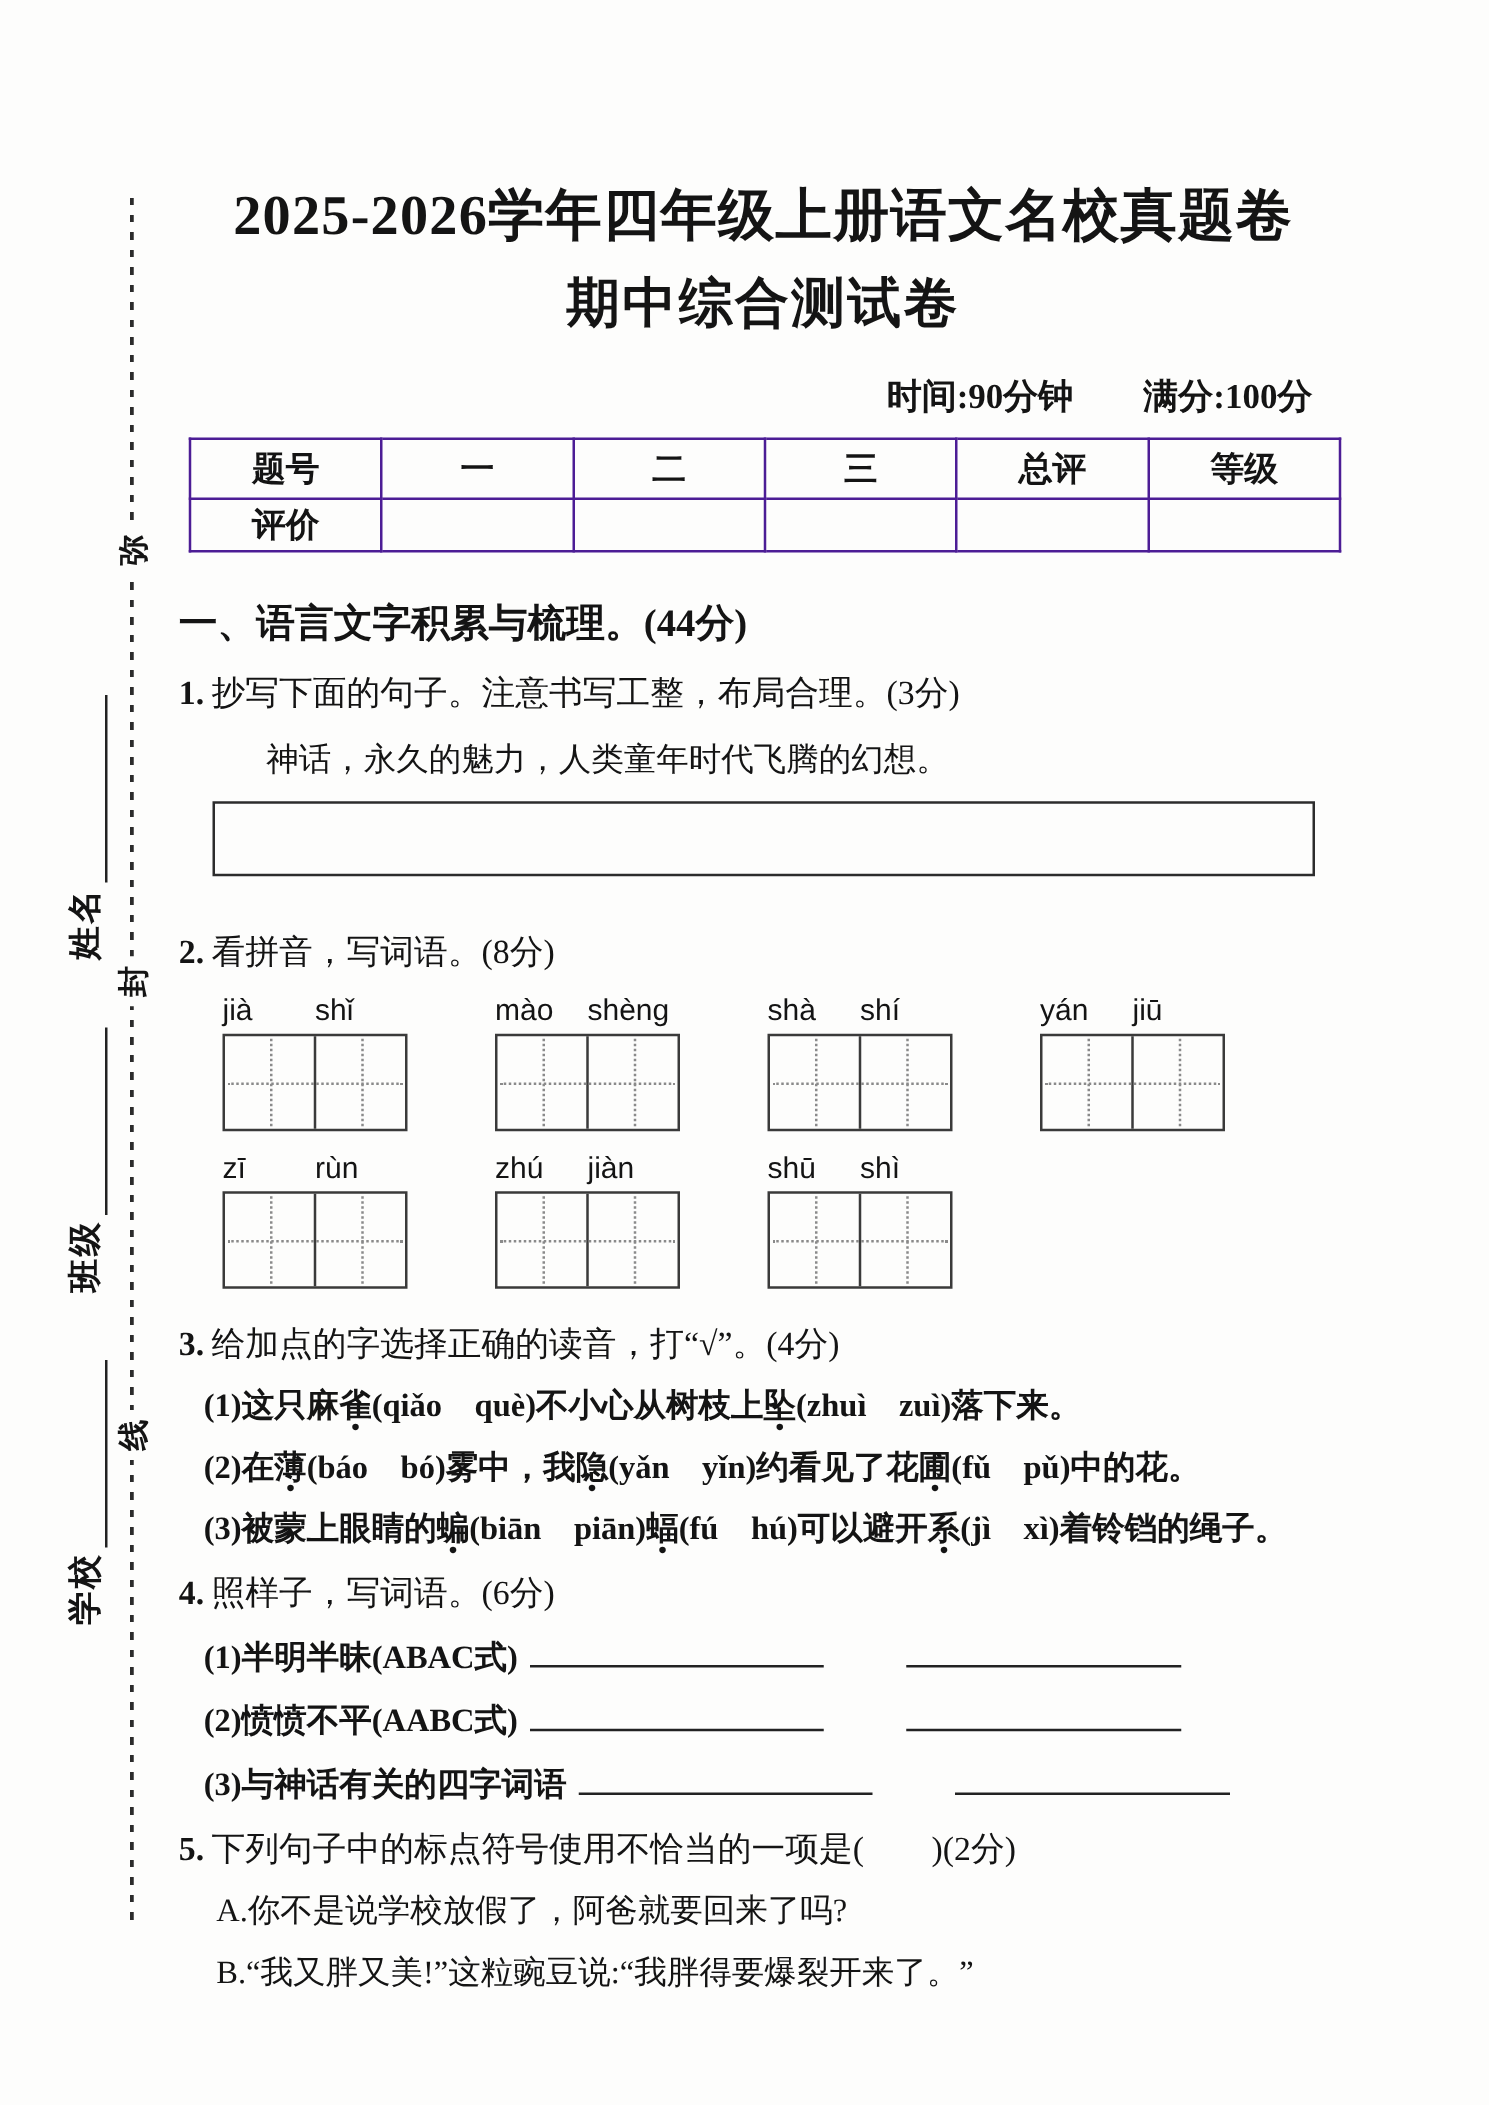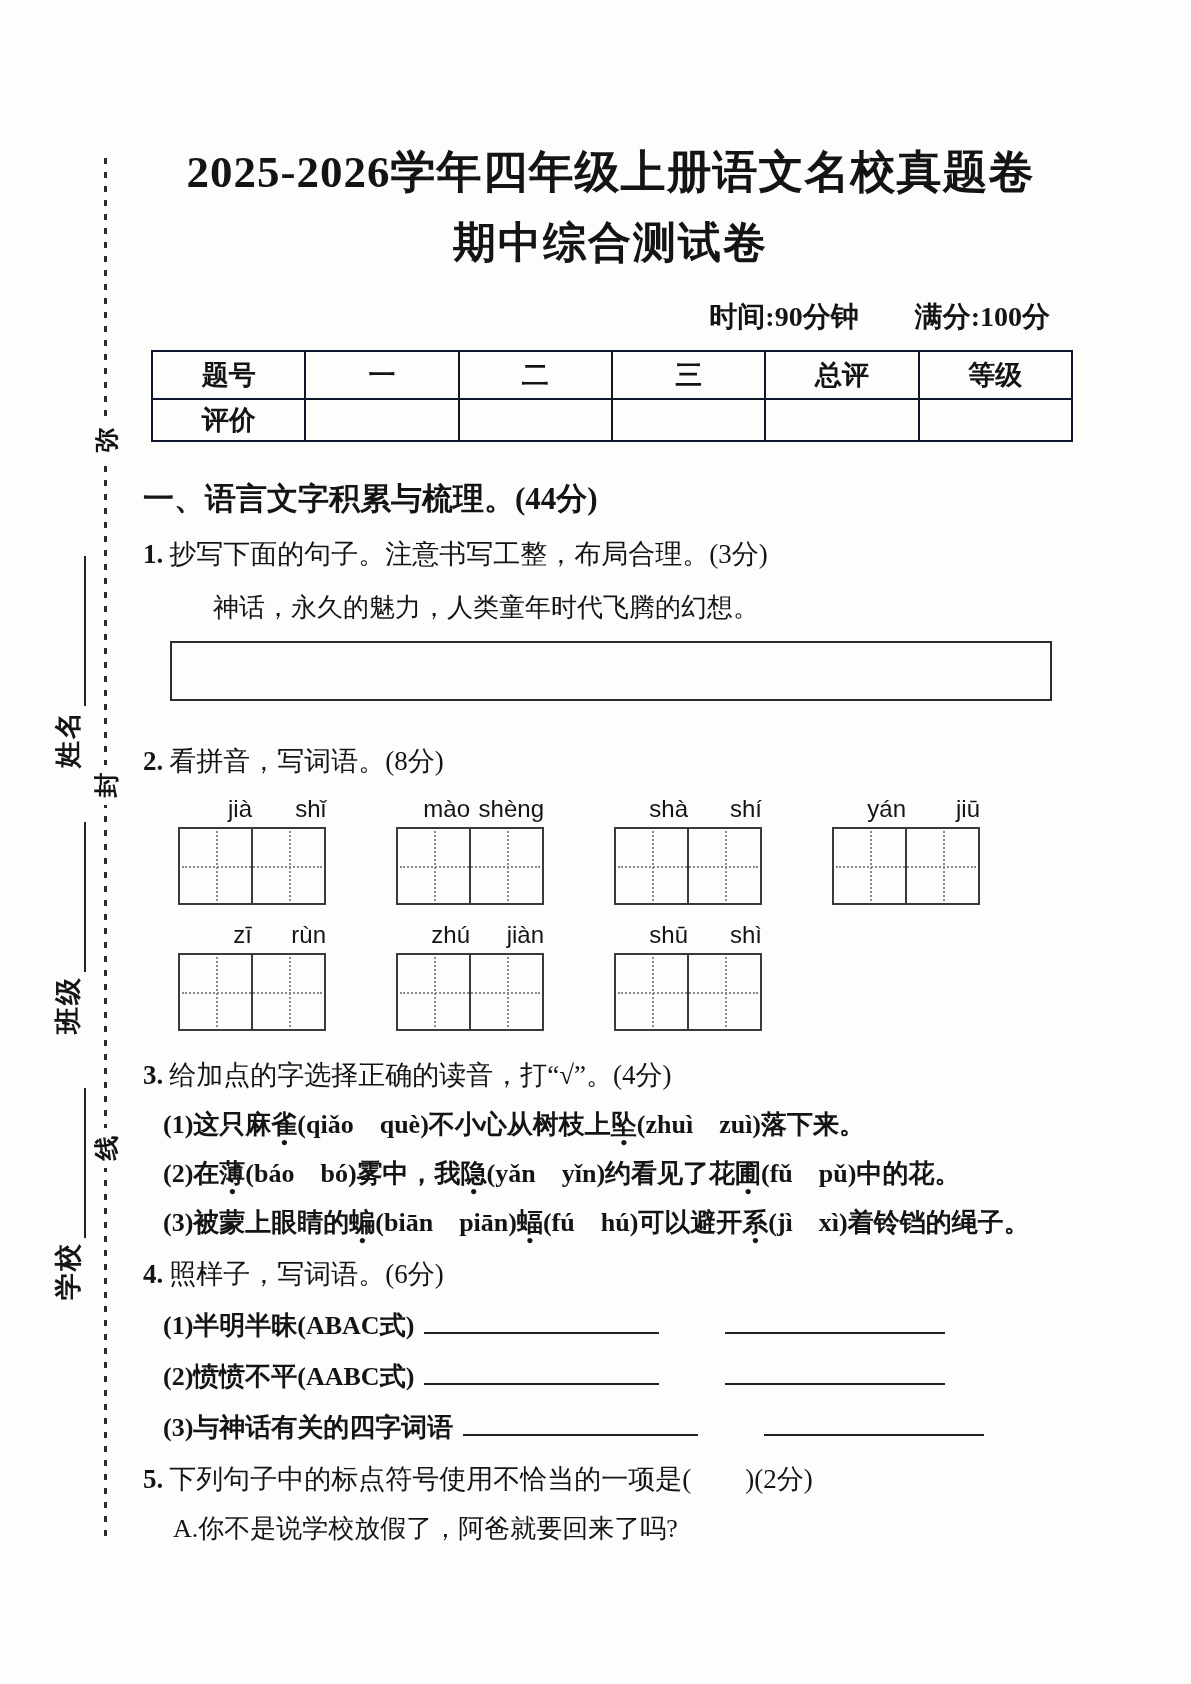--- a/index.html
+++ b/index.html
@@ -31,34 +31,34 @@
   .field{display:flex;align-items:flex-end;}
   .blank-line{display:inline-block;width:150px;border-bottom:2px solid #222;height:1em;margin-left:4px;}
   
   .content{position:absolute;left:143px;top:0;width:935px;}
   .title1{margin:142px 0 0 0;text-align:center;font-size:45px;font-weight:bold;letter-spacing:1px;}
   .title2{margin:12px 0 0 0;text-align:center;font-size:43px;font-weight:bold;letter-spacing:2px;}
   .meta{margin-top:26px;text-align:right;padding-right:28px;font-size:28px;font-weight:bold;font-family:Liberation Serif, serif;}
   .meta .sp{display:inline-block;width:56px;}
   
   table.score{border-collapse:collapse;margin-top:14px;margin-left:8px;width:922px;table-layout:fixed;}
-  table.score th,table.score td{border:2px solid #0f172a;font-size:27px;font-weight:bold;text-align:center;padding:0;}
+  table.score th,table.score td{border:2px solid #4c1d95;font-size:27px;font-weight:bold;text-align:center;padding:0;}
   table.score tr.r1 th{height:46px;}
   table.score tr.r2 th,table.score tr.r2 td{height:40px;}
   
   .sec-heading{margin-top:36px;font-size:31px;font-weight:bold;}
   .q{margin-top:16px;font-size:27px;}
   .qno{font-weight:bold;margin-right:6px;}
   .quote{margin-top:18px;padding-left:70px;font-size:26px;}
   .write-box{margin-top:16px;margin-left:27px;width:878px;height:56px;border:2px solid #2c2c2c;}
   
   .grid-row{display:flex;margin-left:35px;margin-top:16px;gap:70px;}
   .pgroup{width:148px;}
   .pylabels{display:flex;font-family:"Liberation Sans", sans-serif;font-size:24px;margin-bottom:4px;}
-  .pylabels span{flex:1;text-align:right;}
+  .pylabels span{flex:1;text-align:left;}
   .pgrid{position:relative;width:144px;height:74px;border:2px solid #3a3a3a;display:flex;}
   .pcell{flex:1;position:relative;}
   .pcell.first{border-right:2px solid #3a3a3a;}
   .pcell::before{content:"";position:absolute;left:50%;top:2px;bottom:2px;border-left:2px dotted #8a8a8a;}
   .pgrid::after{content:"";position:absolute;left:2px;right:2px;top:50%;border-top:2px dotted #8a8a8a;}
   
   .sub{margin-top:14px;margin-left:20px;font-size:26px;white-space:nowrap;font-weight:bold;}
   .udot{position:relative;display:inline-block;}
   .udot::after{content:"•";position:absolute;left:50%;transform:translateX(-50%);bottom:-0.62em;font-size:0.75em;}
   .blank{display:inline-block;width:235px;border-bottom:2px solid #222;height:1em;vertical-align:baseline;margin-left:10px;}
@@ -223,14 +223,15 @@
     <span>(2)愤愤不平(AABC式)</span><span class="blank"></span><span class="blank second"></span>
   </div>
   <div class="sub">
     <span>(3)与神话有关的四字词语</span><span class="blank"></span><span class="blank second"></span>
   </div>
 
   <div class="q">
     <span class="qno">5.</span><span>下列句子中的标点符号使用不恰当的一项是(　　)(2分)</span>
   </div>
   <div class="opt">A.你不是说学校放假了，阿爸就要回来了吗?</div>
+  <div class="opt">B.“我又胖又美!”这粒豌豆说:“我胖得要爆裂开来了。”</div>
 
 </div>
 
 </body></html>

